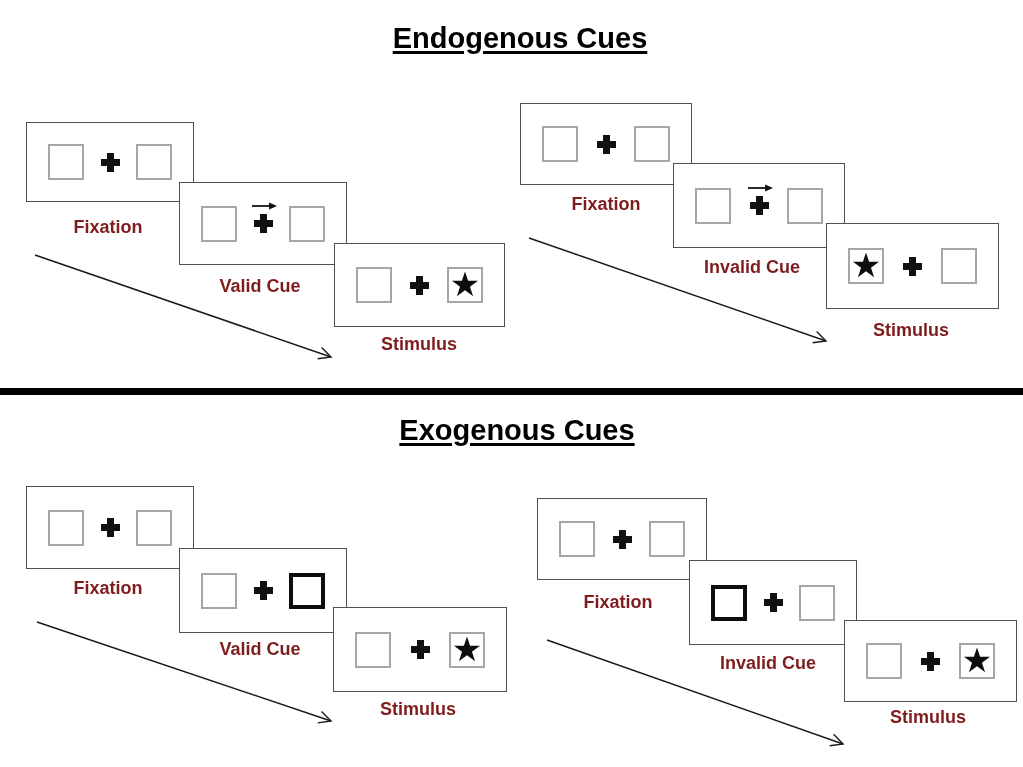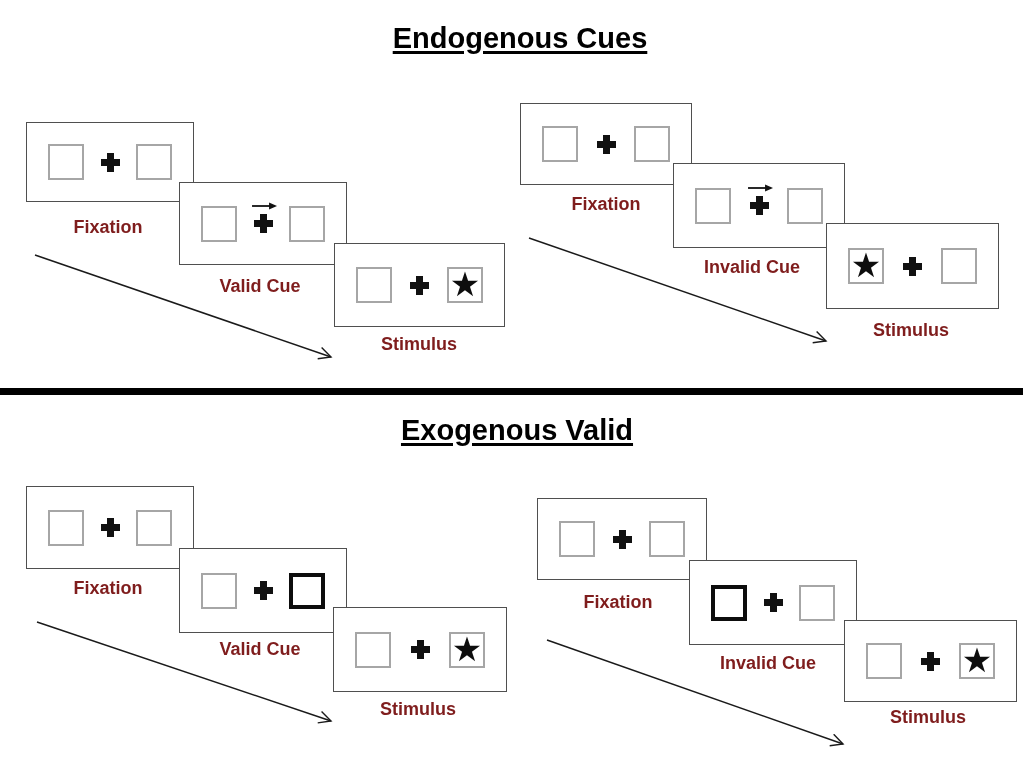--- a/index.html
+++ b/index.html
@@ -105,21 +105,21 @@
       </marker>
     </defs>
     <line x1="35" y1="255" x2="331" y2="357" stroke="#1a1a1a" stroke-width="1.5" marker-end="url(#ah)"></line>
     <line x1="529" y1="238" x2="826" y2="341" stroke="#1a1a1a" stroke-width="1.5" marker-end="url(#ah)"></line>
     <line x1="37" y1="622" x2="331" y2="721" stroke="#1a1a1a" stroke-width="1.5" marker-end="url(#ah)"></line>
     <line x1="547" y1="640" x2="843" y2="744" stroke="#1a1a1a" stroke-width="1.5" marker-end="url(#ah)"></line>
   </svg>
 
   <div class="title" style="left:520px;top:22px">Endogenous Cues</div>
   <div class="divider" style="top:388px"></div>
-  <div class="title" style="left:517px;top:414px">Exogenous Valid</div>
+  <div class="title" style="left:517px;top:414px">Exogenous Cues</div>
 
   <div class="panel" style="left:26px;top:122px;width:168px;height:80px;z-index:1">
     <span class="sq"></span>
     <span class="mid">
         <span class="plus"></span>
       </span>
     <span class="sq"></span>
   </div>
   <div class="plabel" style="left:108px;top:217px">Fixation</div>
 

